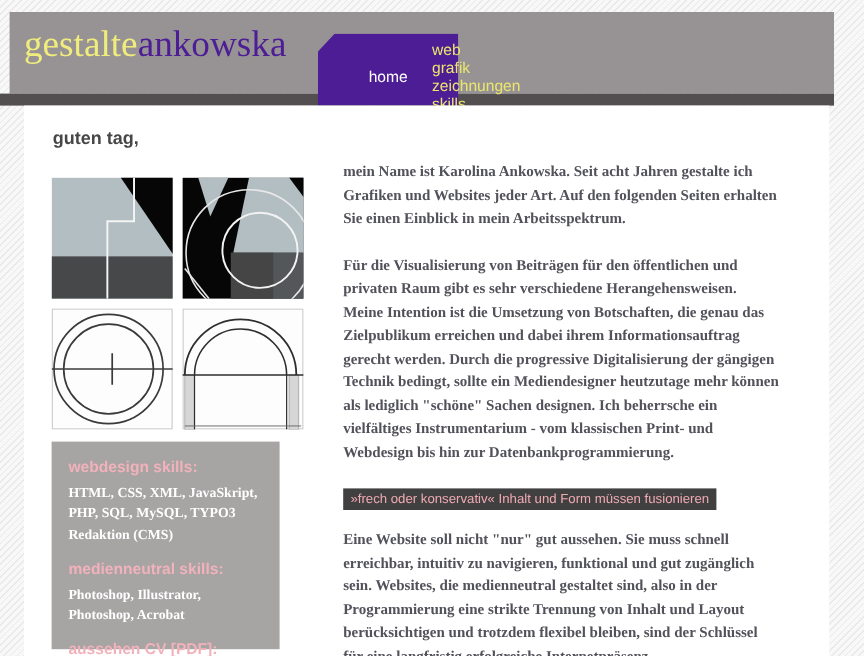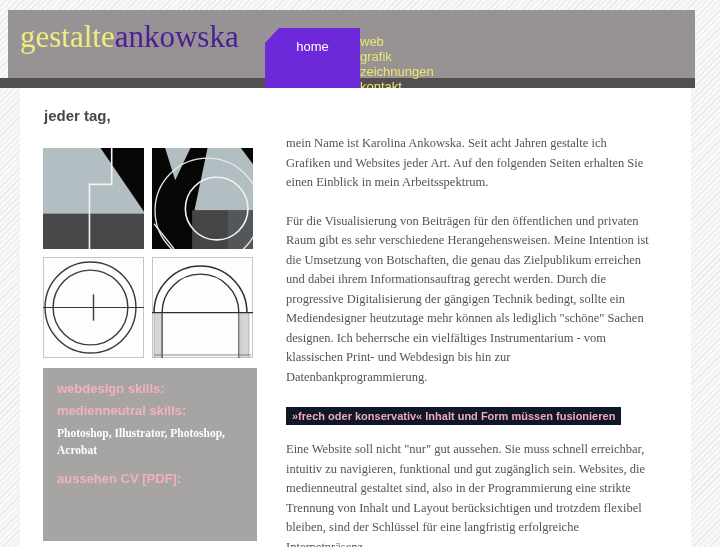--- a/index.html
+++ b/index.html
@@ -21,24 +21,24 @@
   .logo .name{
     font-family:"Liberation Serif",serif;
     font-size:31px;line-height:32px;font-weight:400;
   }
   .logo .first{color:#f0ed7d;}
   .logo .last{color:#4c1d95;}
   .logo .tagline{
     font-size:10px;color:#d8d5d5;letter-spacing:1px;margin-top:1px;
   }
   .home-tab{
-    position:absolute;left:265px;top:28px;width:95px;height:60px;
-    background:#6d28d9;color:#ffffff;
+    position:absolute;left:265px;top:28px;width:117px;height:60px;
+    background:#4c1d95;color:#ffffff;
     clip-path:polygon(14px 0,100% 0,100% 100%,0 100%,0 15px);
-    font-size:13px;text-align:center;padding-top:11px;box-sizing:border-box;
+    font-size:13px;text-align:center;padding-top:28px;box-sizing:border-box;
     cursor:pointer;
   }
   .nav-row{
     position:absolute;left:360px;top:34px;width:330px;
     display:flex;justify-content:flex-start;flex-direction:column;
   }
   .nav-link{
     color:#eae66d;font-size:13px;text-decoration:none;cursor:pointer;
   }
   
@@ -50,67 +50,67 @@
     position:absolute;left:24px;top:19px;
     font-size:15px;font-weight:bold;color:#474747;margin:0;
   }
   
   .tiles{
     position:absolute;left:23px;top:60px;width:210px;
     display:grid;grid-template-columns:101px 101px;grid-gap:8px;
   }
   .tile{width:101px;height:101px;display:block;}
   .skills-box{
-    position:absolute;left:23px;top:280px;width:214px;height:173px;
+    position:absolute;left:23px;top:280px;width:190px;height:173px;
     background:#a7a4a4;box-sizing:border-box;padding:13px 14px;
   }
   .skills-box h3{
     margin:0 0 7px 0;font-size:13px;font-weight:bold;color:#f2b2bb;
   }
   .skills-box p{
     margin:0 0 11px 0;font-family:"Liberation Serif",serif;
     font-size:11.5px;line-height:1.5;font-weight:bold;color:#ffffff;
   }
   
   .text-col{
     position:absolute;left:266px;top:46px;width:364px;
   }
   .text-col p{
     margin:0 0 19px 0;
     font-family:"Liberation Serif",serif;
-    font-size:12.5px;line-height:19.5px;color:#52525b;
+    font-size:12.5px;line-height:19.5px;color:#52525b;font-weight:bold;
   }
   .highlight{
-    display:inline-block;background:#0f172a;color:#f0aab3;
-    font-size:11px;font-weight:bold;padding:3px 6px;margin:0 0 15px 0;
+    display:inline-block;background:#404040;color:#f0aab3;
+    font-size:11px;font-weight:normal;padding:3px 6px;margin:0 0 15px 0;
   }
 </style>
 </head>
 <body>
 
 <div class="header-block">
   <div class="logo">
     <div class="name"><span class="first">gestalte</span><span class="last">ankowska</span></div>
   </div>
 </div>
 
 <div class="dark-strip"></div>
 
 <div class="home-tab">home</div>
 
 <div class="nav-row">
   <a class="nav-link">web</a>
   <a class="nav-link">grafik</a>
   <a class="nav-link">zeichnungen</a>
-  <a class="nav-link">kontakt</a>
+  <a class="nav-link">skills</a>
 </div>
 
 <div class="page">
 
-  <h1 class="greeting">jeder tag,</h1>
+  <h1 class="greeting">guten tag,</h1>
 
   <div class="tiles">
 
     <svg class="tile" viewBox="0 0 100 100">
       <rect x="0" y="0" width="100" height="100" fill="#b2bec2"></rect>
       <polygon points="57,0 100,0 100,63" fill="#060606"></polygon>
       <rect x="0" y="65" width="100" height="35" fill="#46484a"></rect>
       <polyline points="68,0 68,36 46,36 46,100" fill="none" stroke="#f4f4f4" stroke-width="1.6"></polyline>
     </svg>
 
@@ -142,20 +142,21 @@
       <path d="M 10 55 A 38 38 0 0 1 86 55" fill="none" stroke="#2e2e2e" stroke-width="1.3"></path>
       <line x1="0" y1="55" x2="100" y2="55" stroke="#2e2e2e" stroke-width="1.2"></line>
       <line x1="10" y1="55" x2="10" y2="100" stroke="#2e2e2e" stroke-width="1"></line>
       <line x1="86" y1="55" x2="86" y2="100" stroke="#2e2e2e" stroke-width="1"></line>
       <line x1="2" y1="97" x2="98" y2="97" stroke="#6a6a6a" stroke-width="0.8"></line>
     </svg>
   </div>
 
   <div class="skills-box">
     <h3>webdesign skills:</h3>
+    <p>HTML, CSS, XML, JavaSkript, PHP, SQL, MySQL, TYPO3 Redaktion (CMS)</p>
     <h3>medienneutral skills:</h3>
     <p>Photoshop, Illustrator, Photoshop, Acrobat</p>
     <h3>aussehen CV [PDF]:</h3>
 
   </div>
 
   <div class="text-col">
     <p>mein Name ist Karolina Ankowska. Seit acht Jahren gestalte ich Grafiken und Websites jeder Art. Auf den folgenden Seiten erhalten Sie einen Einblick in mein Arbeitsspektrum.</p>
     <p>Für die Visualisierung von Beiträgen für den öffentlichen und privaten Raum gibt es sehr verschiedene Herangehensweisen. Meine Intention ist die Umsetzung von Botschaften, die genau das Zielpublikum erreichen und dabei ihrem Informationsauftrag gerecht werden. Durch die progressive Digitalisierung der gängigen Technik bedingt, sollte ein Mediendesigner heutzutage mehr können als lediglich "schöne" Sachen designen. Ich beherrsche ein vielfältiges Instrumentarium - vom klassischen Print- und Webdesign bis hin zur Datenbankprogrammierung.</p>
     <div class="highlight">»frech oder konservativ« Inhalt und Form müssen fusionieren</div>

